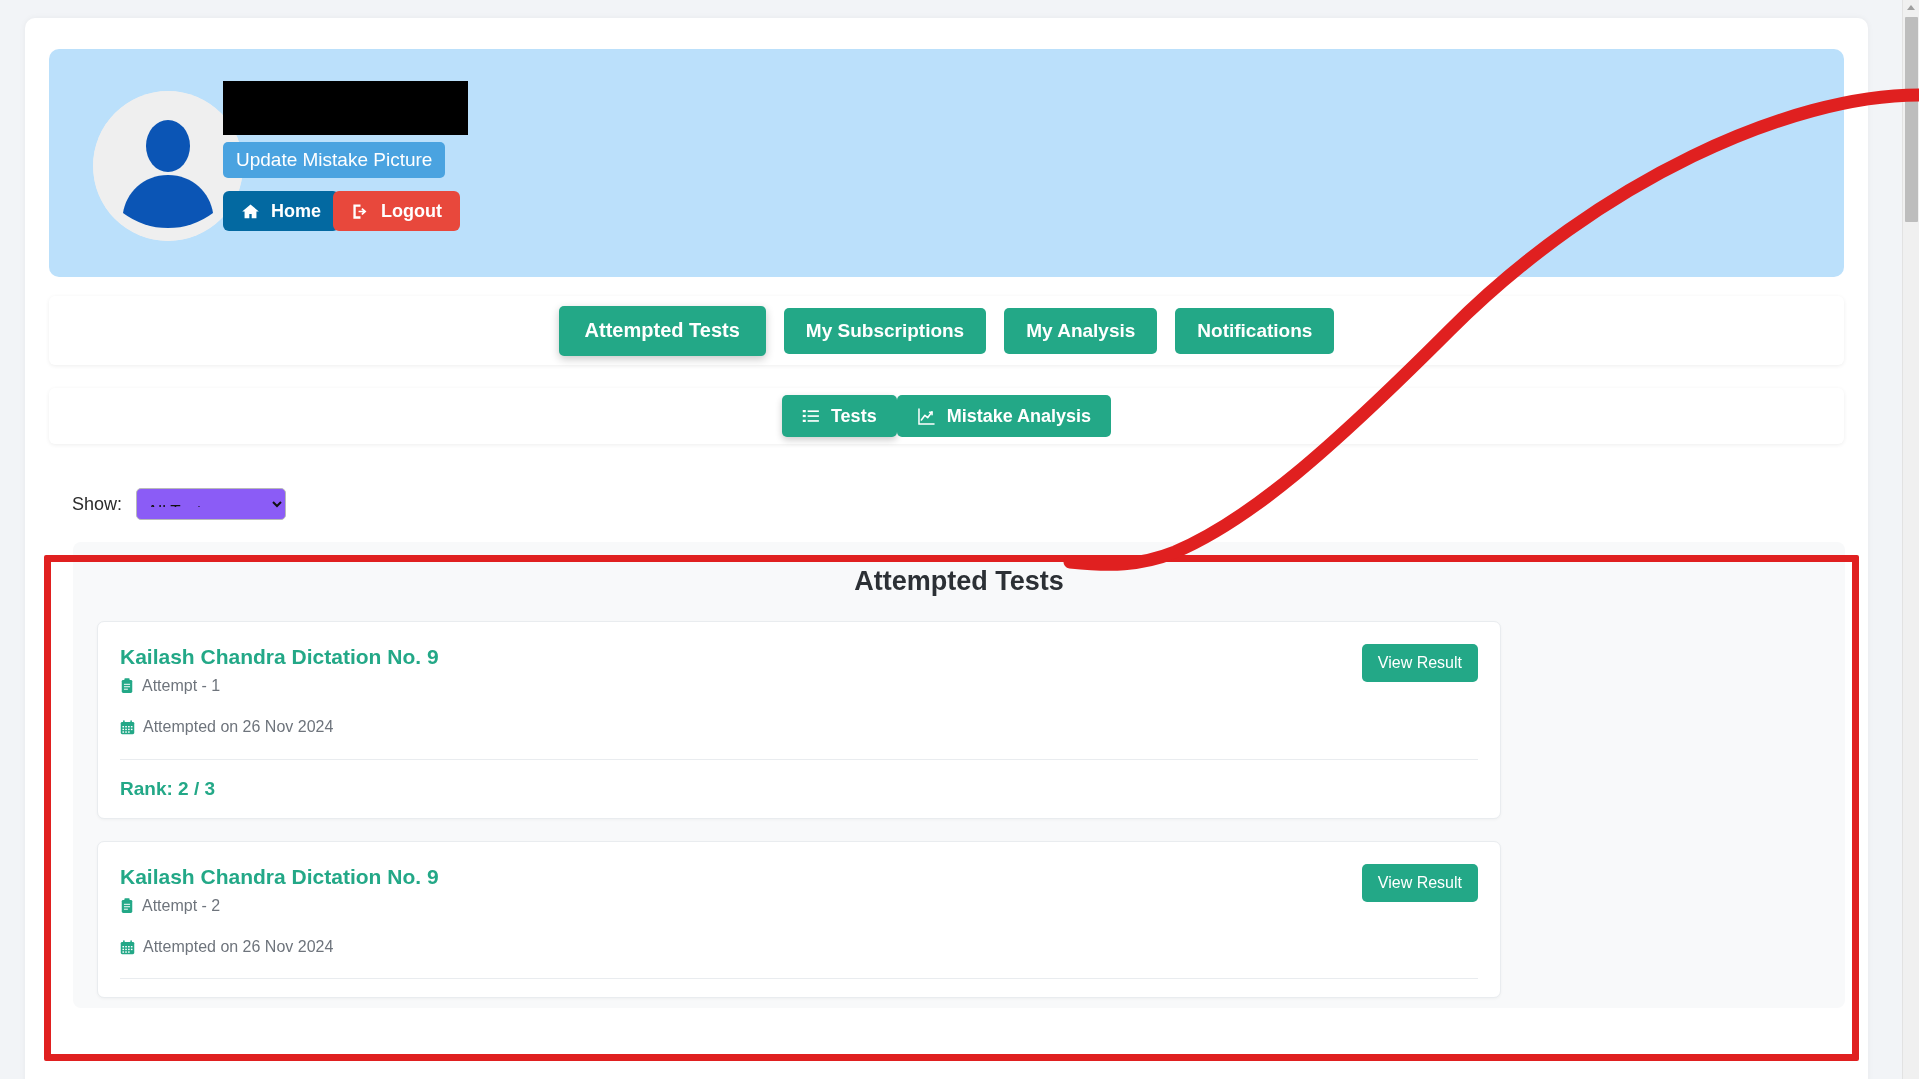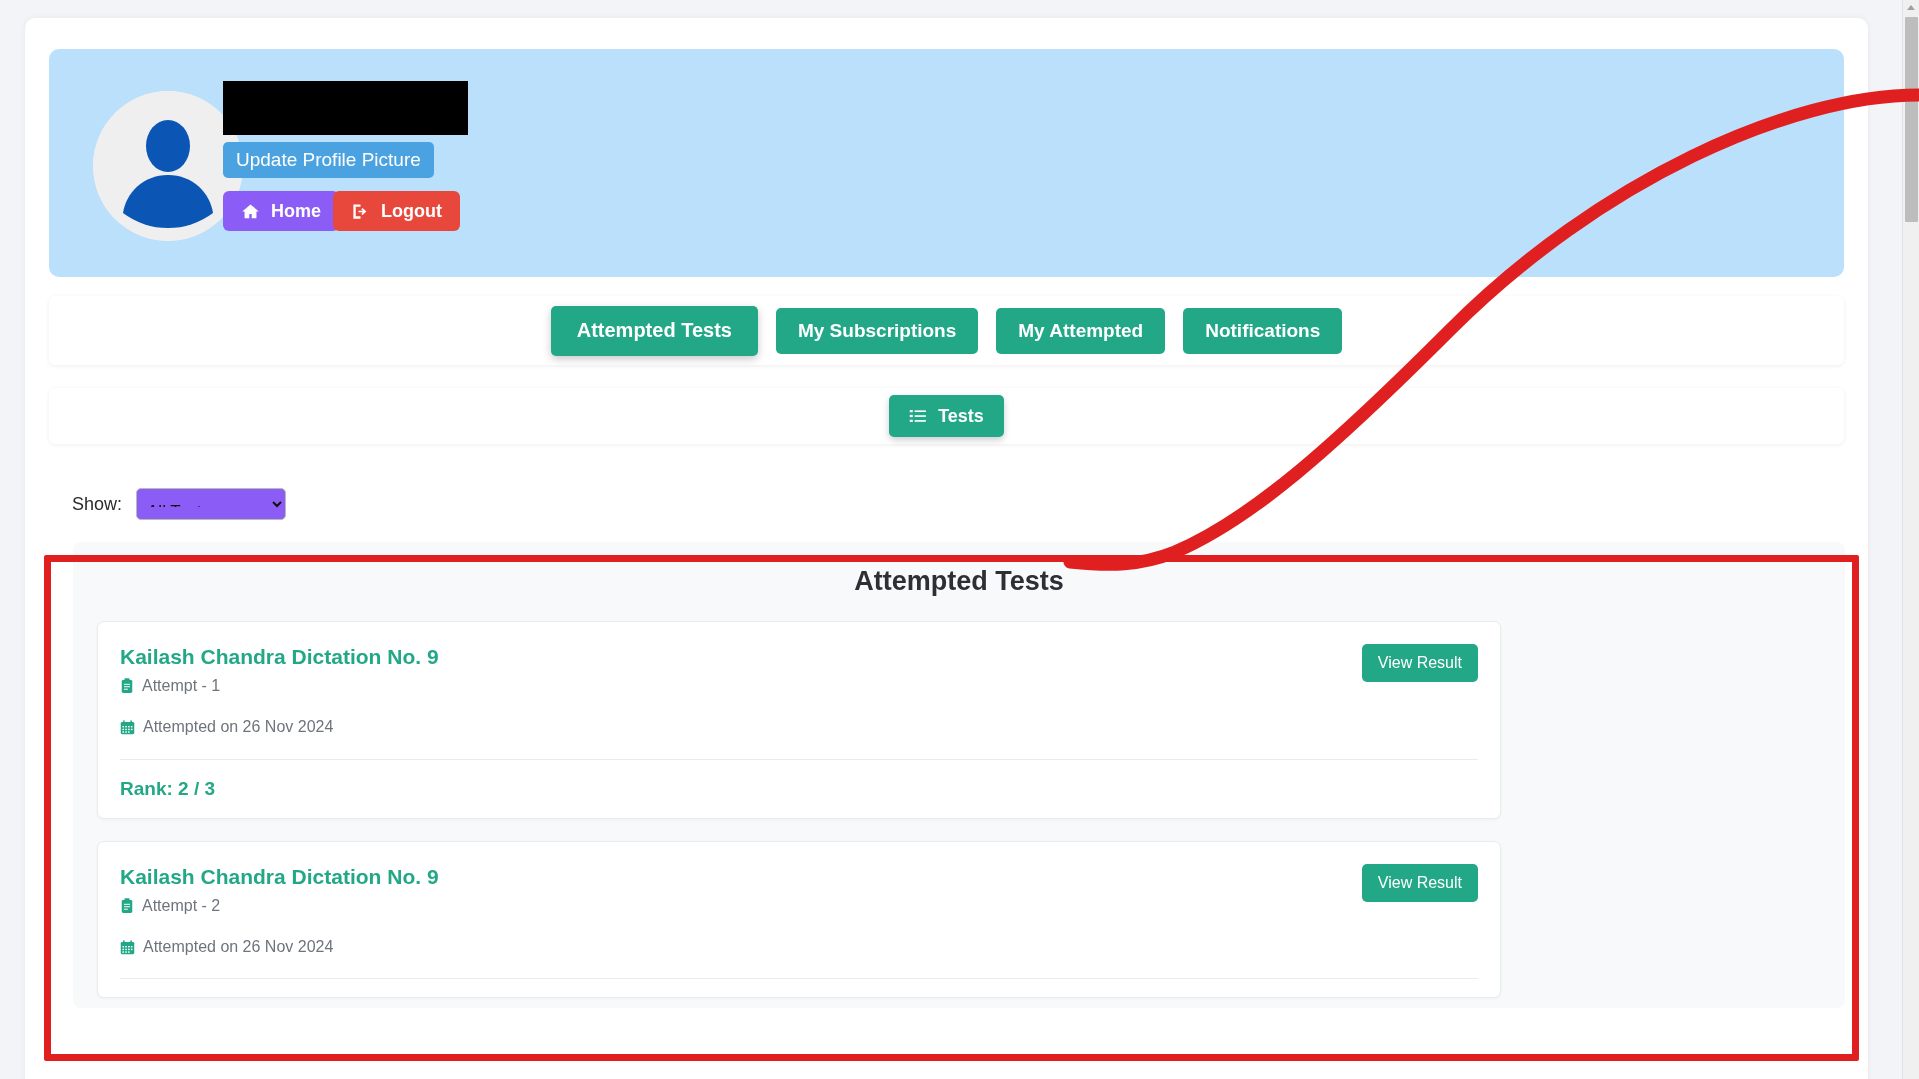--- a/index.html
+++ b/index.html
@@ -88,21 +88,21 @@
     font-size: 19px;
     font-weight: 400;
   }
 
   .btn-home {
     position: absolute;
     left: 174px;
     top: 142px;
     height: 40px;
     padding: 0 18px;
-    background: #8b5cf6;
+    background: #0369a1;
     border-radius: 6px;
     font-size: 18px;
     font-weight: bold;
     gap: 11px;
   }
 
   .btn-logout {
     position: absolute;
     left: 284px;
     top: 142px;
@@ -360,21 +360,21 @@
       <div class="avatar">
         <svg width="150" height="150" viewBox="0 0 150 150">
           <circle cx="75" cy="75" r="75" fill="#efefef"></circle>
           <ellipse cx="75" cy="55" rx="22" ry="26" fill="#0b55b5"></ellipse>
           <path d="M75 84c-25 0-42 18-45 38a75 75 0 0 0 90 0c-3-20-20-38-45-38z" fill="#0b55b5"></path>
         </svg>
       </div>
 
       <div class="name-redaction"></div>
 
-      <button class="btn btn-update-pic">Update Profile Picture</button>
+      <button class="btn btn-update-pic">Update Mistake Picture</button>
 
       <button class="btn btn-home">
         <span class="ic">
           <svg width="19" height="19" viewBox="0 0 24 24" fill="#ffffff">
             <path d="M12 3 1.5 12h3v8.5h6V15h3v5.5h6V12h3L12 3z"></path>
           </svg>
         </span>
         <span>Home</span>
       </button>
 
@@ -385,37 +385,47 @@
             <path d="M14.5 7.5 13 9l2 2H9.5v2H15l-2 2 1.5 1.5L19.5 12l-5-4.5z"></path>
           </svg>
         </span>
         <span>Logout</span>
       </button>
     </div>
 
     <div class="panel panel-primary">
       <button class="nav-btn active">Attempted Tests</button>
       <button class="nav-btn">My Subscriptions</button>
-      <button class="nav-btn">My Attempted</button>
+      <button class="nav-btn">My Analysis</button>
       <button class="nav-btn">Notifications</button>
     </div>
 
     <div class="panel panel-secondary">
       <button class="sub-btn active">
         <span class="ic">
           <svg width="18" height="18" viewBox="0 0 24 24" fill="#ffffff">
             <rect x="1" y="4" width="4" height="3"></rect>
               <rect x="7.5" y="4.5" width="15" height="2.2"></rect>
             <rect x="1" y="10.5" width="4" height="3"></rect>
               <rect x="7.5" y="11" width="15" height="2.2"></rect>
             <rect x="1" y="17" width="4" height="3"></rect>
               <rect x="7.5" y="17.5" width="15" height="2.2"></rect>
           </svg>
         </span>
         <span>Tests</span>
+      </button>
+      <button class="sub-btn">
+        <span class="ic">
+          <svg width="19" height="19" viewBox="0 0 24 24" fill="none" stroke="#ffffff" stroke-width="1.9">
+            <path d="M2.5 2.5v19h19" stroke-linecap="round"></path>
+            <path d="M5.5 16.5 10 10.5l3.5 3 5.5-7.5" stroke-linecap="round" stroke-linejoin="round"></path>
+            <path d="M19 6.5h-3.2M19 6.5v3.2" stroke-linecap="round"></path>
+          </svg>
+        </span>
+        <span>Mistake Analysis</span>
       </button>
     </div>
 
     <div class="filter-row">
       <span class="filter-label">Show:</span>
       <select class="filter-select">
         <option>All Tests</option>
       </select>
     </div>
 

